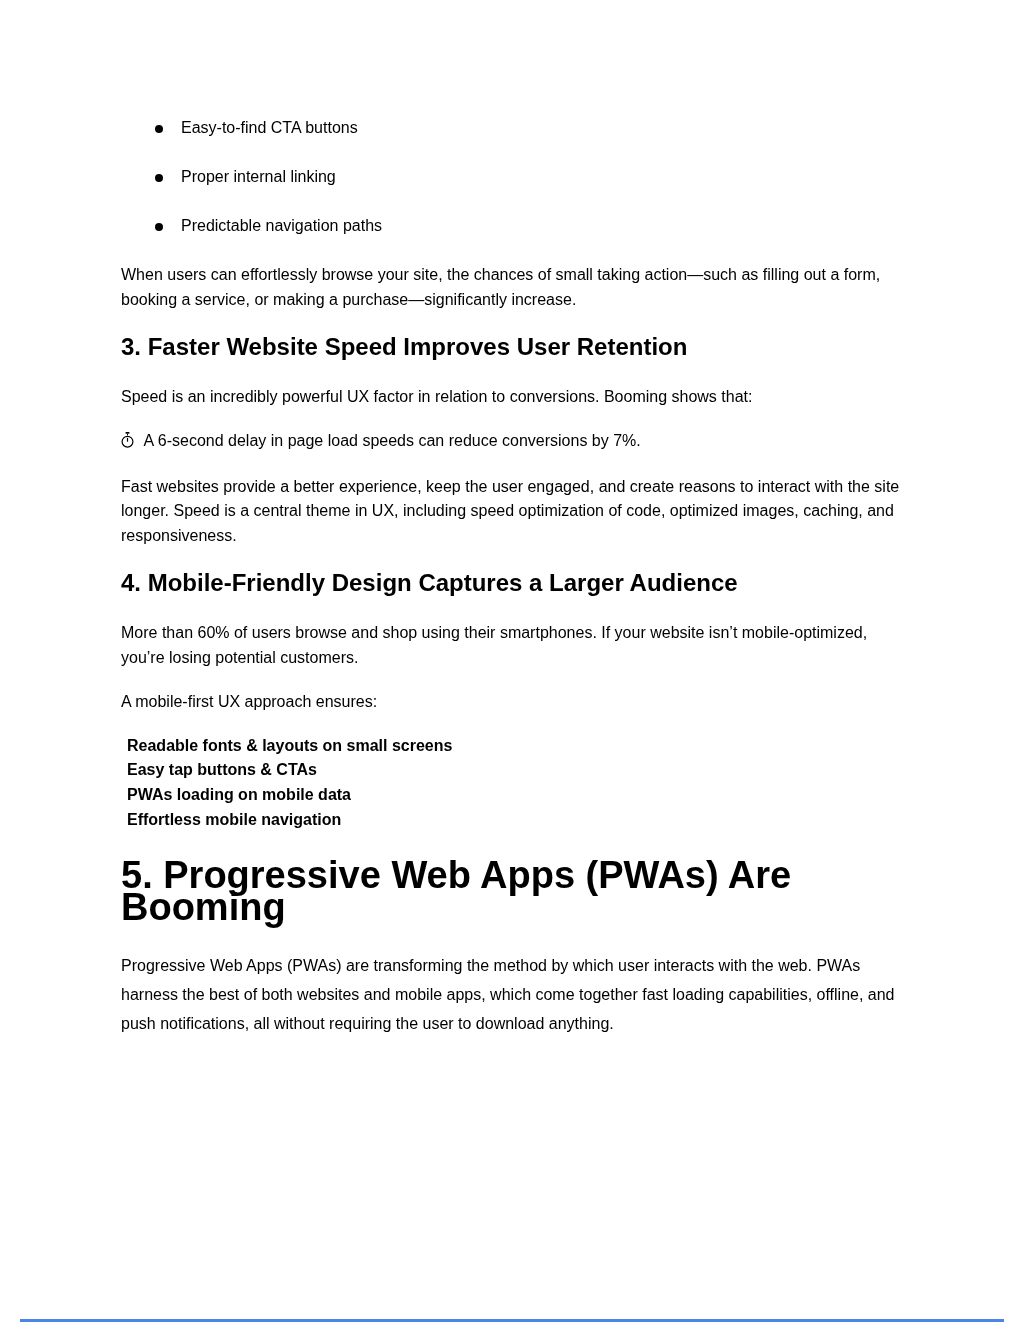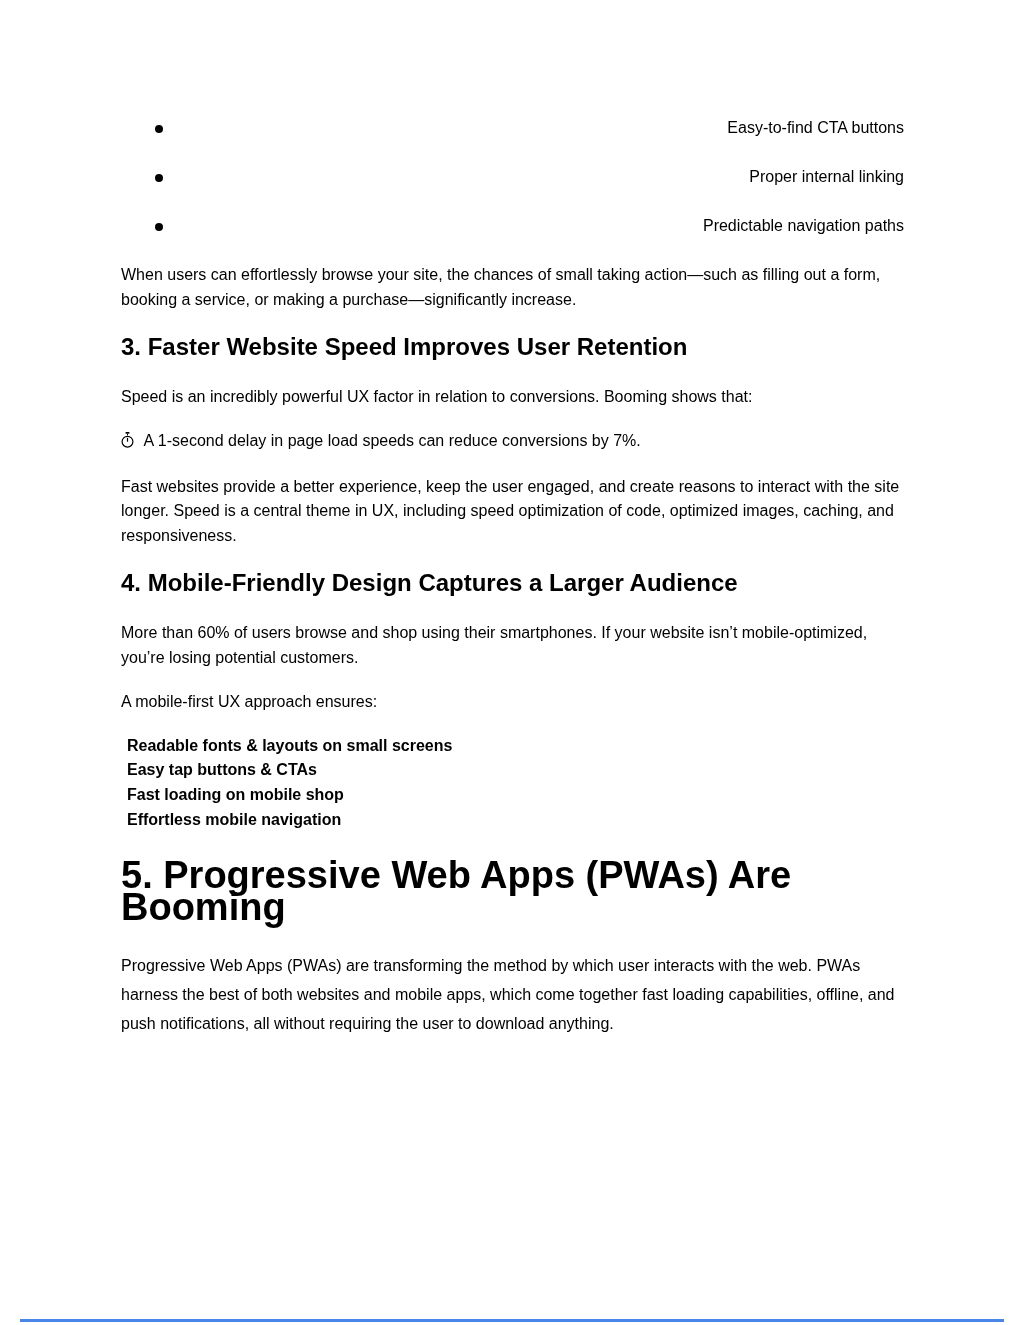--- a/index.html
+++ b/index.html
@@ -24,21 +24,20 @@
     list-style: none;
     margin: 0 0 19px 0;
     padding: 0;
   }
   ul.bullet-list li {
     position: relative;
     padding-left: 60px;
     font-size: 16px;
     line-height: 24.7px;
     margin: 0 0 24.3px 0;
-    text-align: right;
   }
   .bullet-dot {
     position: absolute;
     left: 34px;
     top: 8.5px;
     width: 8px;
     height: 8px;
     border-radius: 50%;
     background: #000000;
   }
@@ -115,35 +114,35 @@
 
   <p class="stat-line">
     <span class="stopwatch">
       <svg width="13" height="16" viewBox="0 0 13 16" xmlns="http://www.w3.org/2000/svg">
         <rect x="4.6" y="0" width="3.8" height="1.7" fill="#000"></rect>
         <rect x="6" y="1.7" width="1" height="1.7" fill="#000"></rect>
         <circle cx="6.5" cy="9.7" r="5.4" fill="none" stroke="#000" stroke-width="1.2"></circle>
         <line x1="6.5" y1="9.7" x2="6.5" y2="5.9" stroke="#000" stroke-width="1.2"></line>
       </svg>
     </span>
-    <span>A 1-second delay in page load speeds can reduce conversions by 7%.</span>
+    <span>A 6-second delay in page load speeds can reduce conversions by 7%.</span>
   </p>
 
   <p class="body-text">Fast websites provide a better experience, keep the user engaged, and create reasons to interact with the site longer. Speed is a central theme in UX, including speed optimization of code, optimized images, caching, and responsiveness.</p>
 
   <h2 class="section-heading">4. Mobile-Friendly Design Captures a Larger Audience</h2>
 
   <p class="body-text">More than 60% of users browse and shop using their smartphones. If your website isn’t mobile-optimized, you’re losing potential customers.</p>
 
   <p class="body-text">A mobile-first UX approach ensures:</p>
 
   <ul class="feature-list">
     <li>Readable fonts &amp; layouts on small screens</li>
     <li>Easy tap buttons &amp; CTAs</li>
-    <li>Fast loading on mobile shop</li>
+    <li>PWAs loading on mobile data</li>
     <li>Effortless mobile navigation</li>
   </ul>
 
 
   <h1 class="main-heading">5. Progressive Web Apps (PWAs) Are Booming</h1>
 
   <p class="pwa-body">Progressive Web Apps (PWAs) are transforming the method by which user interacts with the web. PWAs harness the best of both websites and mobile apps, which come together fast loading capabilities, offline, and push notifications, all without requiring the user to download anything.</p>
 
 </div>
 

